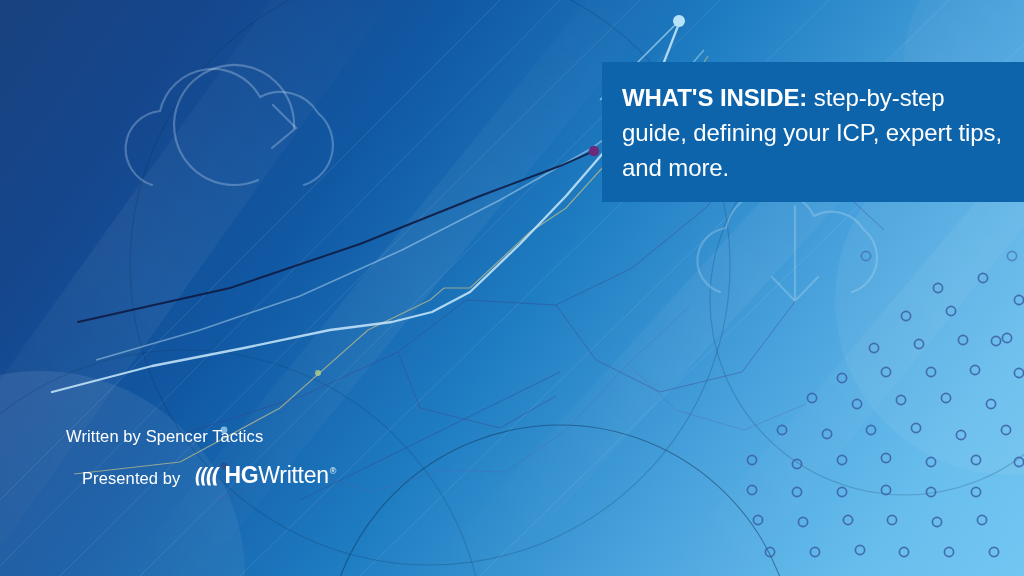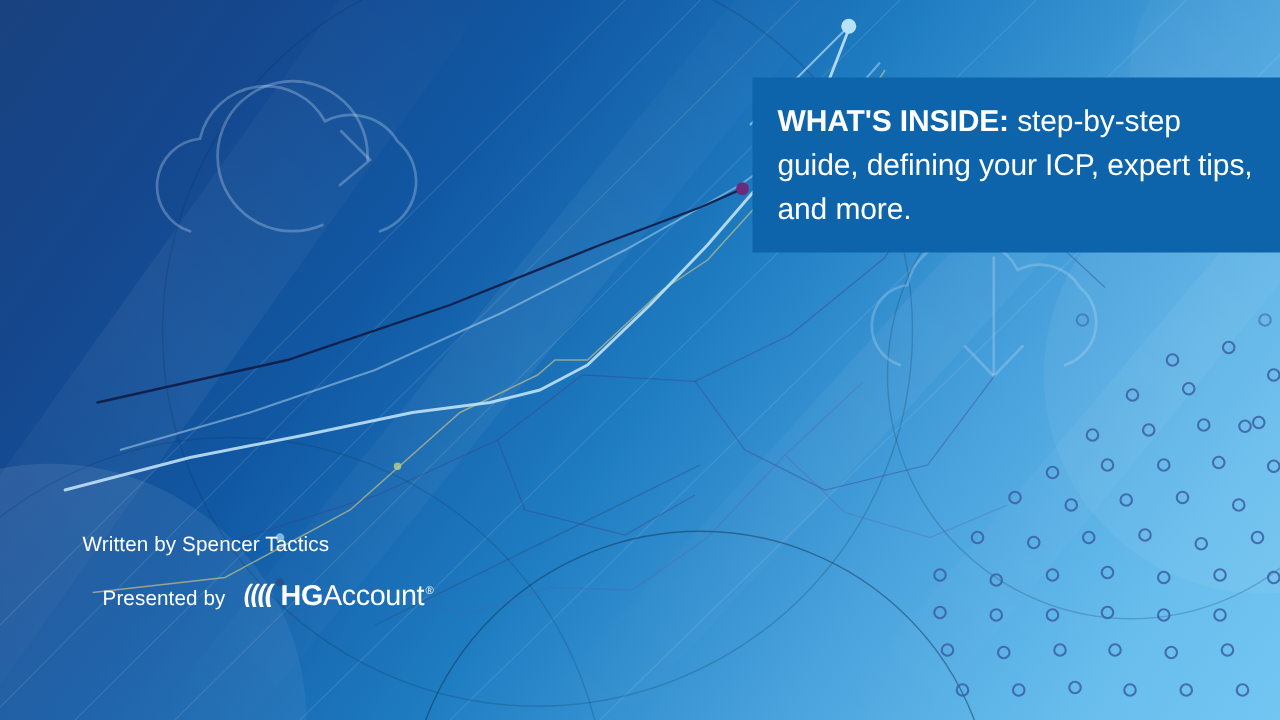--- a/index.html
+++ b/index.html
@@ -244,19 +244,19 @@
           <g fill="#ffffff">
             <path d="M3.0 21.6 C0.6 16.0 1.4 8.4 6.2 3.0 L8.6 3.0 C4.2 8.4 3.4 15.8 5.6 21.6 Z"></path>
             <path d="M8.4 21.6 C6.0 16.0 6.8 8.4 11.6 3.0 L14.2 3.0 C9.8 8.4 9.0 15.8 11.2 21.6 Z"></path>
             <path d="M14.0 21.6 C11.6 16.0 12.4 8.4 17.2 3.0 L20.0 3.0 C15.6 8.4 14.8 15.8 17.0 21.6 Z"></path>
             <path d="M19.8 21.6 C17.4 16.0 18.2 8.4 23.0 3.0 L26.0 3.0 C21.6 8.4 20.8 15.8 23.0 21.6 Z"></path>
           </g>
         </svg>
       </span>
       <span class="wordmark">
         <span class="wm-hg">HG</span>
-          <span class="wm-ins">Account</span>
+          <span class="wm-ins">Written</span>
           <span class="wm-r">®</span>
       </span>
     </span>
   </div>
 
 </div>
 
 </body></html>

